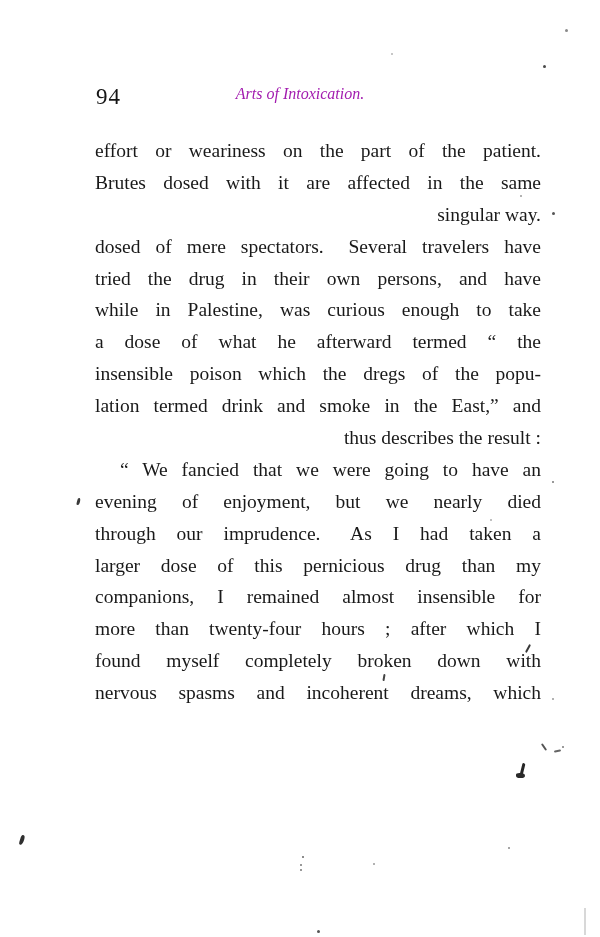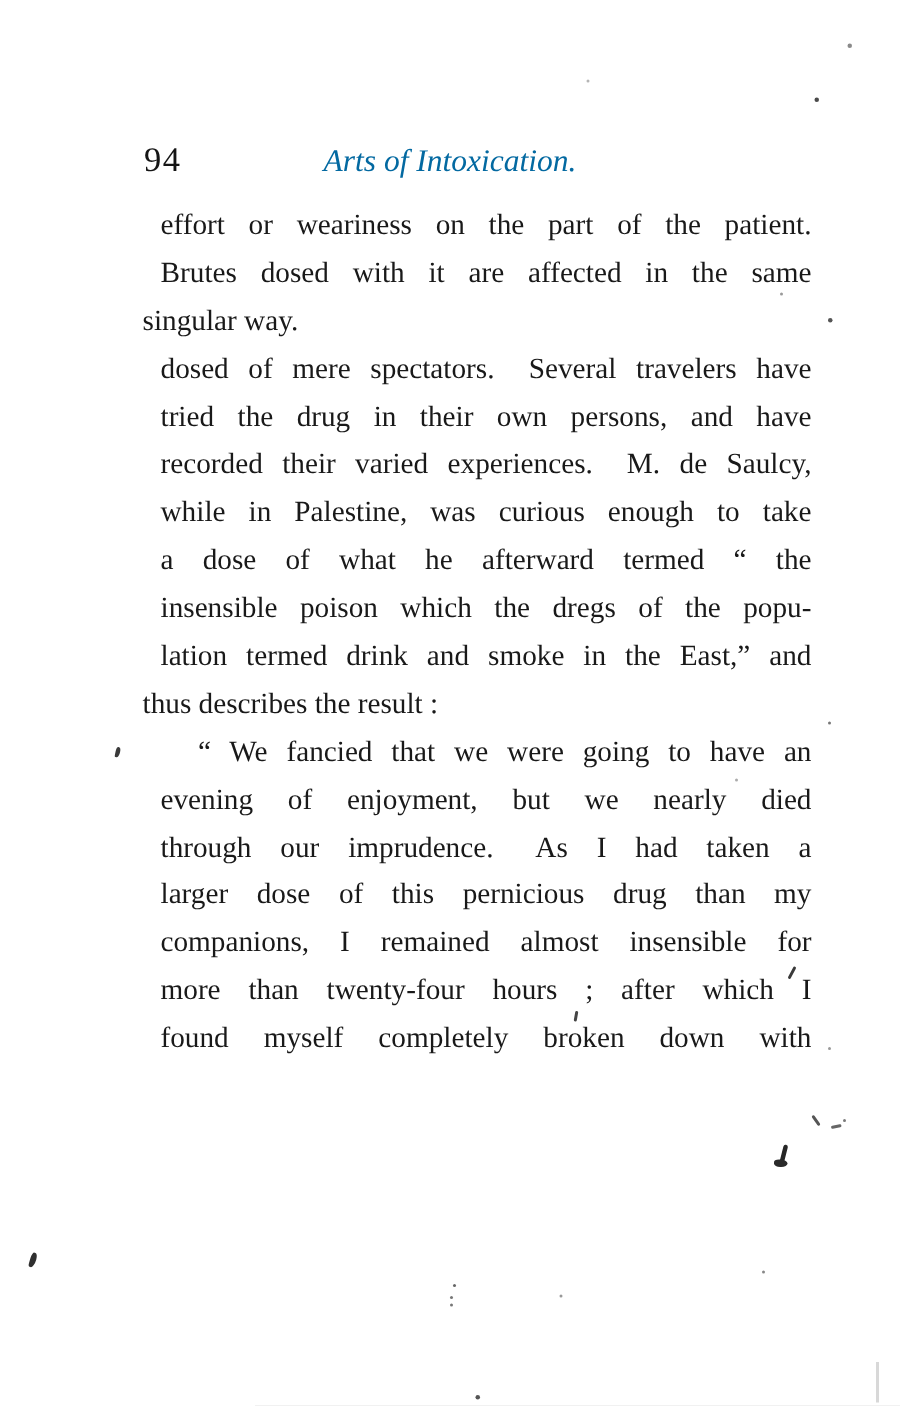--- a/index.html
+++ b/index.html
@@ -13,62 +13,61 @@
     height: 937px;
     margin: 0 auto;
     background: #ffffff;
     overflow: hidden;
     font-family: "Liberation Serif", "DejaVu Serif", serif;
     color: #1a1a1a;
   }
   
   .header {
     position: absolute;
-    top: 94px;
+    top: 84px;
     left: 0;
     width: 588px;
     height: 30px;
   }
   .pagenum {
     position: absolute;
     left: 96px;
     top: 0;
     font-size: 23px;
     letter-spacing: 1px;
     color: #151515;
   }
   .running-title {
     position: absolute;
     left: 300px;
     top: 1px;
     transform: translateX(-50%);
     font-style: italic;
-    font-size: 21px;
+    font-size: 16px;
     white-space: nowrap;
-    color: #0369a1;
+    color: #a21caf;
   }
   
   .body-text {
     position: absolute;
     left: 95px;
     top: 135px;
     width: 446px;
     font-size: 19.5px;
     line-height: 31.9px;
     color: #191919;
   }
   .line {
     height: 31.9px;
-    text-align: left;
+    text-align: right;
     white-space: normal;
   }
   .line.j {
     text-align: justify;
     text-align-last: justify;
-    margin-left: 12px;
   }
   .line.ind {
     padding-left: 25px;
   }
   
   .speck {
     position: absolute;
     display: block;
   }
 </style>
@@ -81,33 +80,33 @@
     <span class="pagenum">94</span>
     <span class="running-title">Arts of Intoxication.</span>
   </div>
 
   <div class="body-text">
       <div class="line j">effort or weariness on the part of the patient.</div>
       <div class="line j">Brutes dosed with it are affected in the same</div>
       <div class="line">singular way.</div>
       <div class="line j">dosed of mere spectators.  Several travelers have</div>
       <div class="line j">tried the drug in their own persons, and have</div>
-      <div class="line j">recorded their varied experiences.  M. de Saulcy,</div>
       <div class="line j">while in Palestine, was curious enough to take</div>
       <div class="line j">a dose of what he afterward termed “ the</div>
       <div class="line j">insensible poison which the dregs of the popu-</div>
       <div class="line j">lation termed drink and smoke in the East,” and</div>
       <div class="line">thus describes the result :</div>
       <div class="line j ind">“ We fancied that we were going to have an</div>
       <div class="line j">evening of enjoyment, but we nearly died</div>
       <div class="line j">through our imprudence.  As I had taken a</div>
       <div class="line j">larger dose of this pernicious drug than my</div>
       <div class="line j">companions, I remained almost insensible for</div>
       <div class="line j">more than twenty-four hours ; after which I</div>
       <div class="line j">found myself completely broken down with</div>
+      <div class="line j">nervous spasms and incoherent dreams, which</div>
     </div>
 
   <i class="speck" style="left:565px;top:29px;width:3px;height:3px;background:#8a8a8a;border-radius:50%;"></i>
   <i class="speck" style="left:391px;top:53px;width:2px;height:2px;background:#b5b5b5;border-radius:50%;"></i>
   <i class="speck" style="left:543px;top:65px;width:3px;height:3px;background:#4a4a4a;border-radius:50%;"></i>
   <i class="speck" style="left:520px;top:195px;width:2px;height:2px;background:#9a9a9a;border-radius:50%;"></i>
   <i class="speck" style="left:552px;top:212px;width:3px;height:3px;background:#555;border-radius:50%;"></i>
   <i class="speck" style="left:552px;top:481px;width:2px;height:2px;background:#777;border-radius:50%;"></i>
   <i class="speck" style="left:77px;top:498px;width:3px;height:7px;background:#3a3a3a;border-radius:50% 50% 60% 20%;transform:rotate(12deg);"></i>
   <i class="speck" style="left:490px;top:519px;width:2px;height:2px;background:#ababab;border-radius:50%;"></i>

